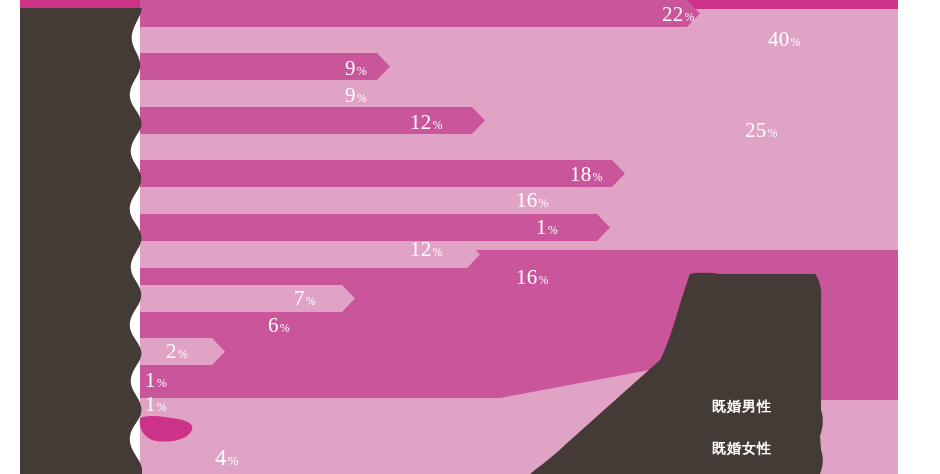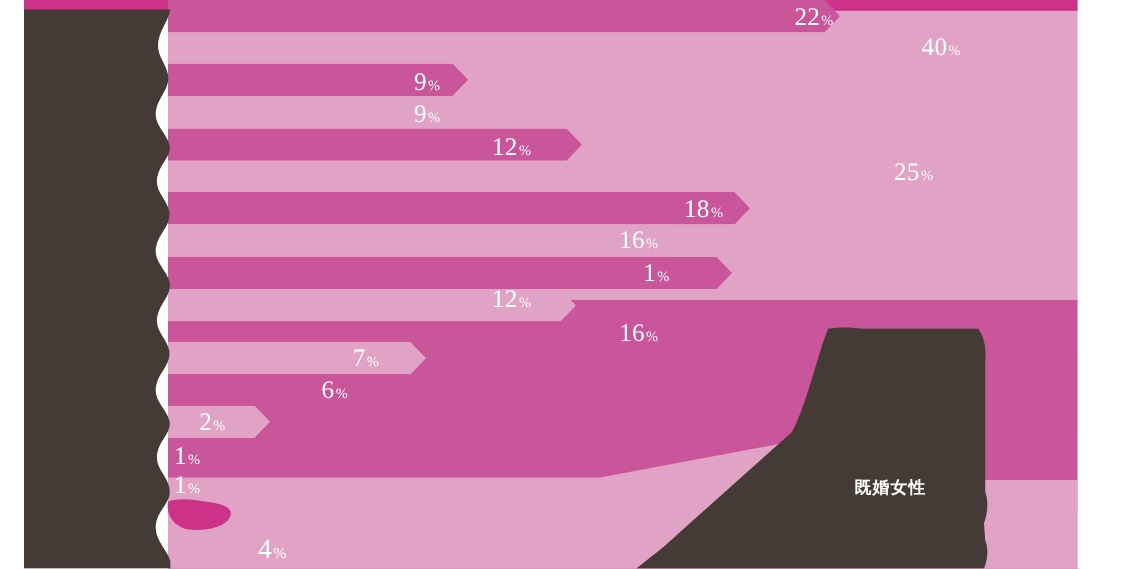--- a/index.html
+++ b/index.html
@@ -97,21 +97,21 @@
       <span class="num">9</span><span class="pct">%</span>
     </div>
 
     <div class="barwrap" style="left:140px;top:107px;width:345px;">
       <div class="bar d arrow"></div>
     </div>
     <div class="val" style="left:410px;top:112px;">
       <span class="num">12</span><span class="pct">%</span>
     </div>
 
-    <div class="val" style="left:745px;top:133px;">
+    <div class="val" style="left:745px;top:120px;">
       <span class="num">25</span><span class="pct">%</span>
     </div>
 
     <div class="barwrap" style="left:140px;top:160px;width:485px;">
       <div class="bar d arrow"></div>
     </div>
     <div class="val" style="left:570px;top:164px;">
       <span class="num">18</span><span class="pct">%</span>
     </div>
 
@@ -200,20 +200,23 @@
       C824,418 823,428 820,436
       L821,450 C824,458 823,466 820,474
       L530,474
       C540,466 556,454 566,444
       L660,360
       C672,338 680,300 690,274 Z"></path>
   </svg>
 
   <div id="legend">
     <div class="legend-row">
+      <span>既婚男性</span>
+    </div>
+    <div class="legend-row">
       <span>既婚女性</span>
     </div>
   </div>
 
   <div class="plate" id="left-gutter"></div>
   <div class="plate" id="right-gutter"></div>
 
 </div>
 
 </body></html>

